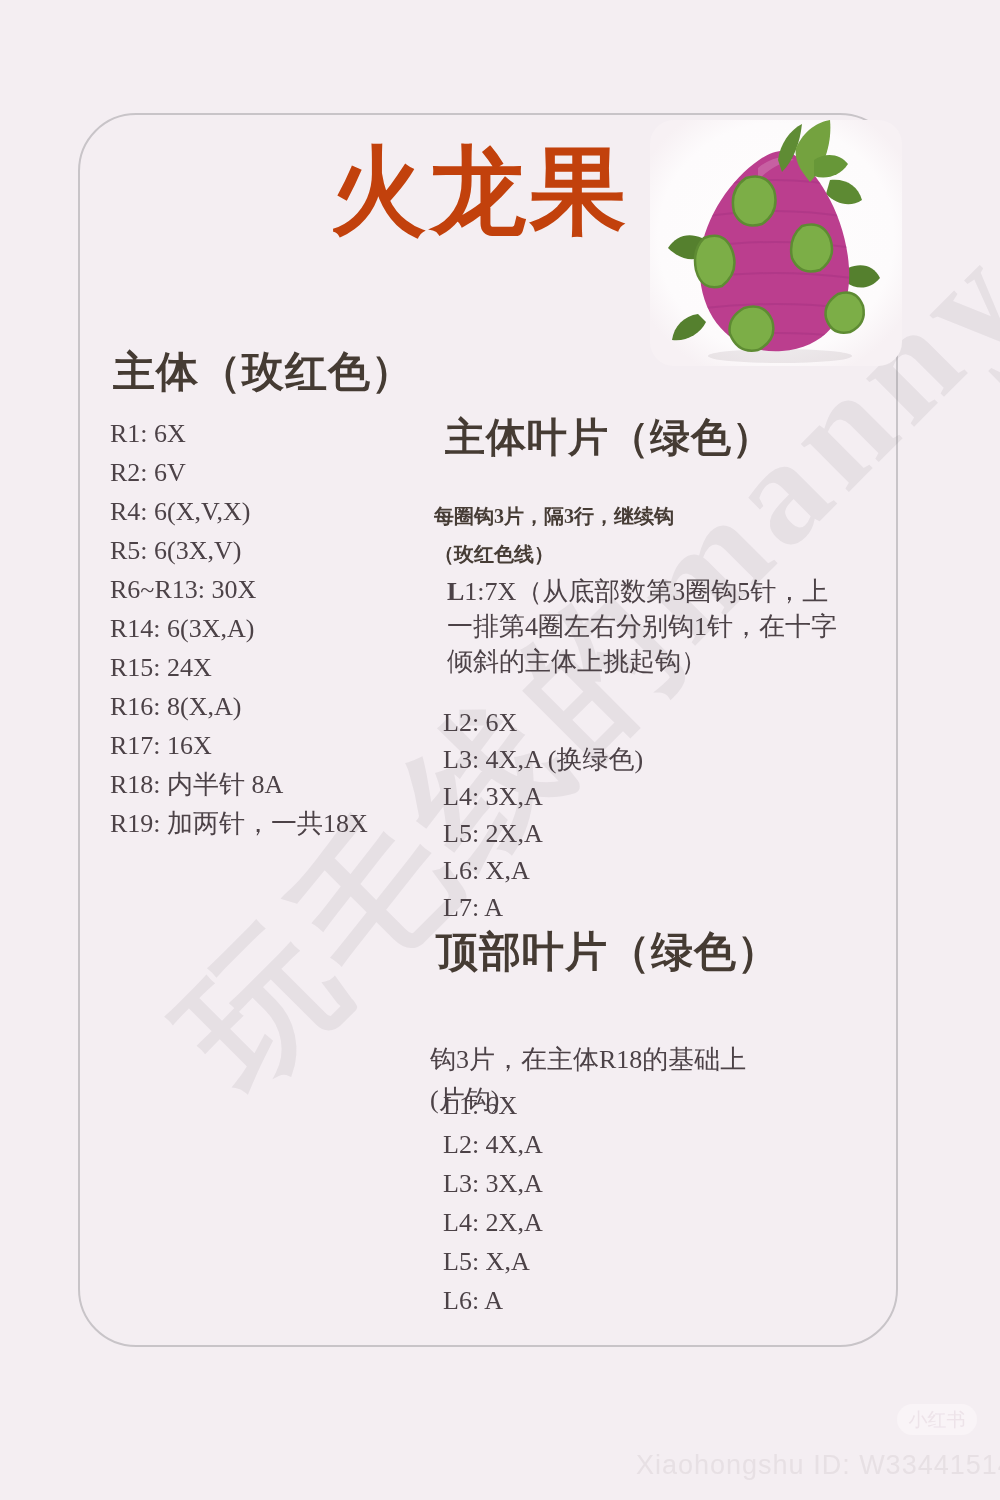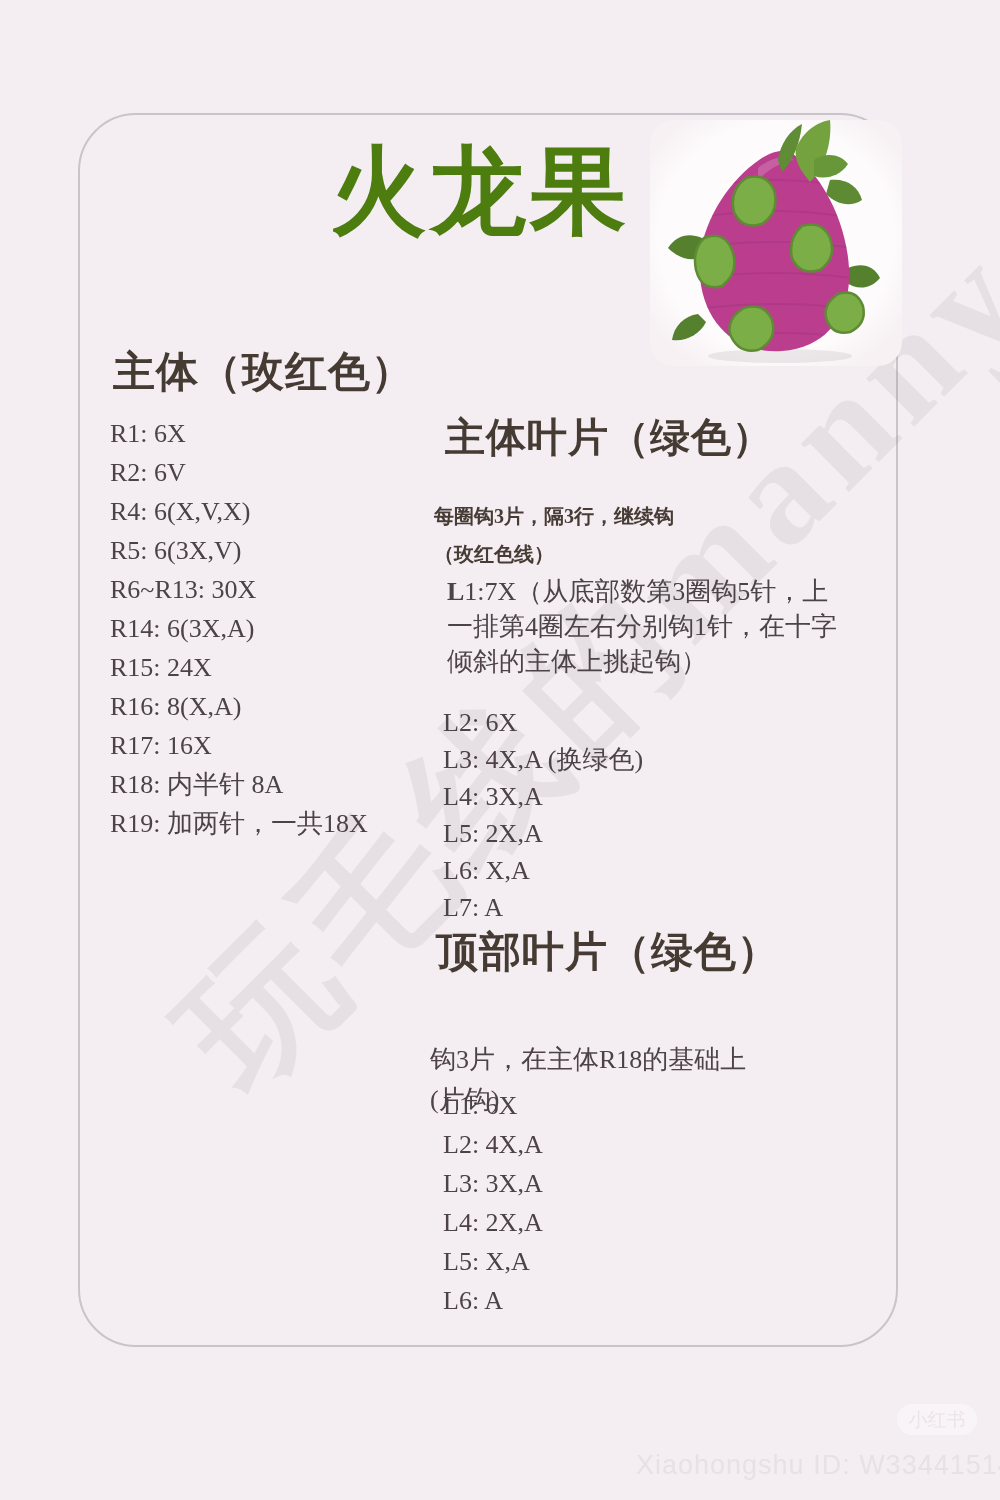--- a/index.html
+++ b/index.html
@@ -15,21 +15,21 @@
     position:absolute; left:78px; top:113px;
     width:820px; height:1234px;
     border:2px solid #c8c4c8;
     border-radius:58px;
     background:transparent;
   }
   .title {
     position:absolute; left:330px; top:138px;
     font-family:"DejaVu Sans","Liberation Sans",sans-serif;
     font-weight:900; font-size:96px; line-height:1.12;
-    letter-spacing:4px; color:#4d7c0f;
+    letter-spacing:4px; color:#c2410c;
     z-index:3;
   }
   .photo { position:absolute; left:650px; top:120px; width:252px; height:246px; z-index:2; }
   .sec {
     position:absolute; font-weight:bold; color:#453b33;
     font-size:42px; letter-spacing:1px; z-index:3; white-space:nowrap;
   }
   .sec-body   { left:113px; top:344px; }
   .sec-leaves { left:445px; top:410px; font-size:40px; }
   .sec-top    { left:436px; top:924px; }

